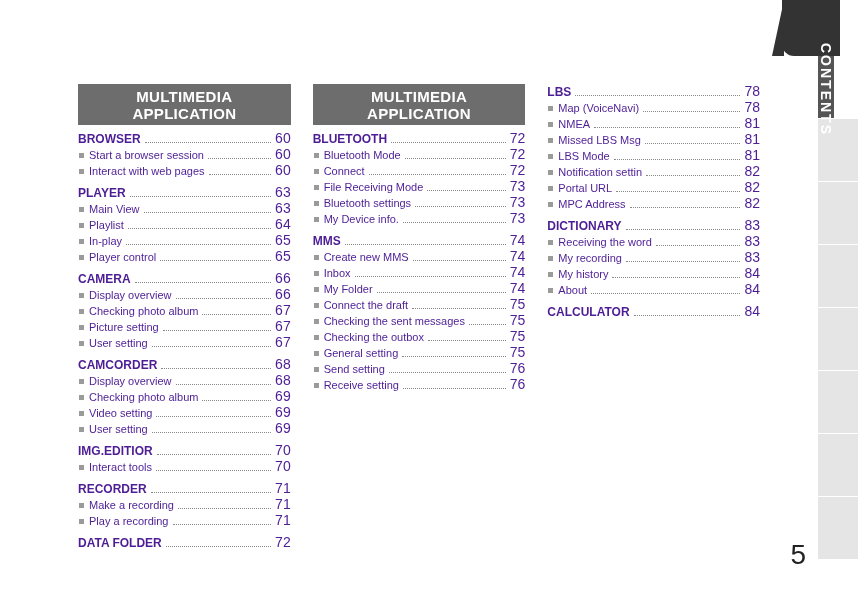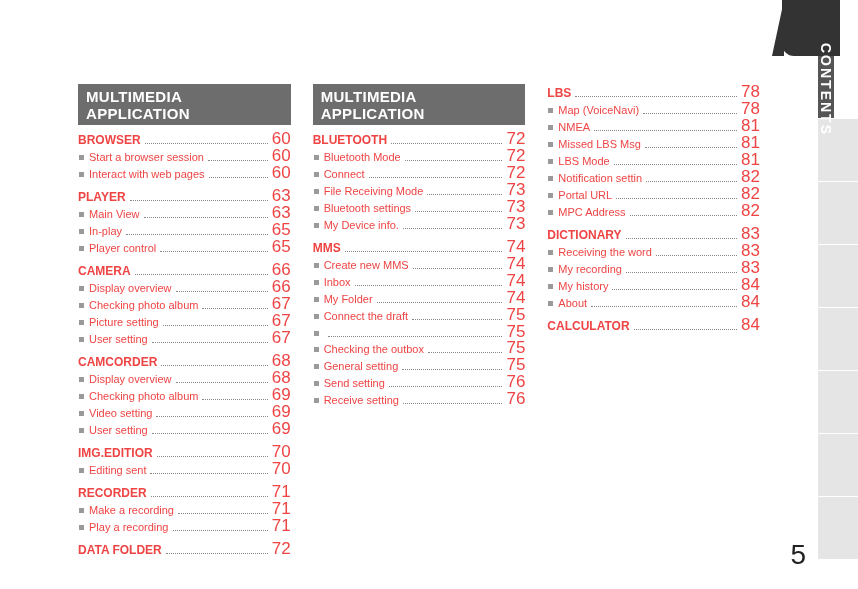--- a/index.html
+++ b/index.html
@@ -29,36 +29,36 @@
     height: 56px;
     background: #333;
     clip-path: polygon(100% 0, 100% 100%, 0 100%);
   }
   .columns {
     display: flex;
     gap: 22px;
     padding: 84px 0 0 78px;
     width: 760px;
   }
-  .col { width: 224px; }
+  .col { width: 224px; text-align: center; }
   .section-header {
     background: #6d6d6d;
     color: #fff;
     font-weight: bold;
     font-size: 15px;
     padding: 4px 8px 3px 8px;
     letter-spacing: 0.3px;
     margin-bottom: 4px;
     font-family: Arial, Helvetica, sans-serif;
   }
   .heading-row, .item-row {
     display: flex;
     align-items: baseline;
     font-size: 11px;
-    color: #ef4444;
+    color: #4c1d95;
     line-height: 15px;
     white-space: nowrap;
   }
   .heading-row { font-weight: bold; margin-top: 6px; font-size: 12px; }
   .heading-row:first-of-type { margin-top: 0; }
   .item-row .bullet {
     display: inline-block;
     width: 5px; height: 5px;
     background: #9a9a9a;
     margin-right: 5px;
@@ -66,21 +66,21 @@
     flex-shrink: 0;
     transform: translateY(-1px);
   }
   .label { flex-shrink: 0; }
   .dots {
     flex: 1;
     border-bottom: 1px dotted #888;
     margin: 0 4px 3px 4px;
     min-width: 6px;
   }
-  .pg { flex-shrink: 0; font-size: 17px; }
+  .pg { flex-shrink: 0; font-size: 14px; }
   .heading-row .pg { font-weight: normal; }
   .side-strip {
     position: absolute;
     right: 0;
     top: 56px;
     bottom: 0;
     width: 40px;
   }
   .side-strip .cell {
     height: 63px;
@@ -151,20 +151,26 @@
           <span class="pg">63</span>
         </div>
         <div class="item-row">
           <span class="bullet"></span>
           <span class="label">Main View</span>
           <span class="dots"></span>
           <span class="pg">63</span>
         </div>
         <div class="item-row">
           <span class="bullet"></span>
+          <span class="label">Playlist</span>
+          <span class="dots"></span>
+          <span class="pg">64</span>
+        </div>
+        <div class="item-row">
+          <span class="bullet"></span>
           <span class="label">In-play</span>
           <span class="dots"></span>
           <span class="pg">65</span>
         </div>
         <div class="item-row">
           <span class="bullet"></span>
           <span class="label">Player control</span>
           <span class="dots"></span>
           <span class="pg">65</span>
         </div>
@@ -226,21 +232,21 @@
           <span class="dots"></span>
           <span class="pg">69</span>
         </div>
         <div class="heading-row">
           <span class="label">IMG.EDITIOR</span>
           <span class="dots"></span>
           <span class="pg">70</span>
         </div>
         <div class="item-row">
           <span class="bullet"></span>
-          <span class="label">Editing sent</span>
+          <span class="label">Interact tools</span>
           <span class="dots"></span>
           <span class="pg">70</span>
         </div>
         <div class="heading-row">
           <span class="label">RECORDER</span>
           <span class="dots"></span>
           <span class="pg">71</span>
         </div>
         <div class="item-row">
           <span class="bullet"></span>
@@ -321,20 +327,21 @@
           <span class="pg">74</span>
         </div>
         <div class="item-row">
           <span class="bullet"></span>
           <span class="label">Connect the draft</span>
           <span class="dots"></span>
           <span class="pg">75</span>
         </div>
         <div class="item-row">
           <span class="bullet"></span>
+          <span class="label">Checking the sent messages</span>
           <span class="dots"></span>
           <span class="pg">75</span>
         </div>
         <div class="item-row">
           <span class="bullet"></span>
           <span class="label">Checking the outbox</span>
           <span class="dots"></span>
           <span class="pg">75</span>
         </div>
         <div class="item-row">

